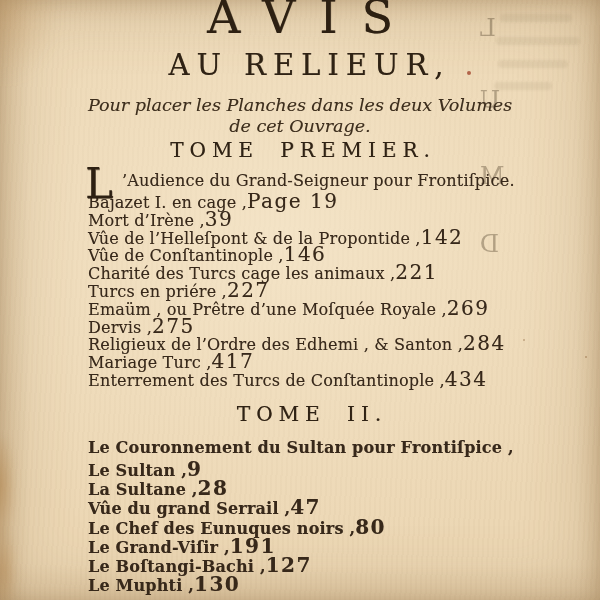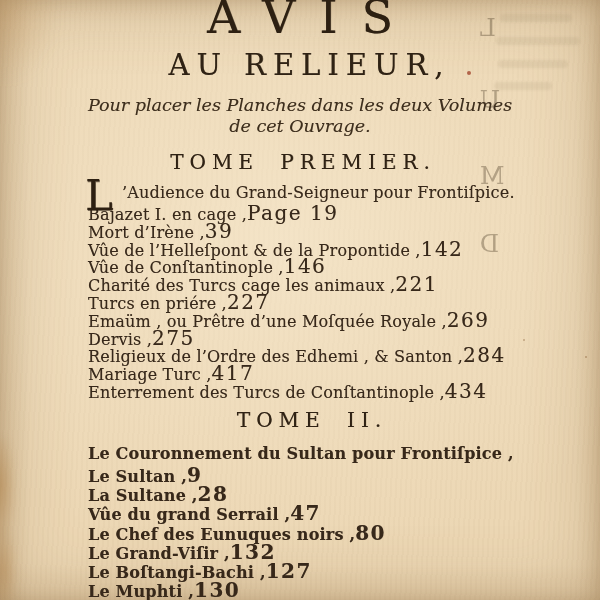--- a/index.html
+++ b/index.html
@@ -61,22 +61,22 @@
     text-align: center;
     font-size: 20px;
     font-weight: normal;
     line-height: 26px;
     letter-spacing: 6px;
     word-spacing: 9px;
     padding-left: 6px;
     color: #2f2214;
     text-shadow: 0.35px 0.35px 0 rgba(47,34,20,.5);
   }
-  .vol1 .tome { margin-top: 12px; margin-bottom: 8px; }
-  .vol2 .tome { margin-top: 10px; margin-bottom: 11px; padding-left: 24px; }
+  .vol1 .tome { margin-top: 0; margin-bottom: 8px; }
+  .vol2 .tome { margin-top: 16px; margin-bottom: 11px; padding-left: 24px; }
 
   .toc {
     position: relative;
     margin-left: 88px;
     width: 406px;
   }
   .row {
     display: flex;
     justify-content: flex-start;
     align-items: baseline;
@@ -247,21 +247,21 @@
           <div class="row">
             <span class="label">Vûe du grand Serrail ,</span>
             <span class="pagenum">47</span>
           </div>
           <div class="row">
             <span class="label">Le Chef des Eunuques noirs ,</span>
             <span class="pagenum">80</span>
           </div>
           <div class="row">
             <span class="label">Le Grand-Viſir ,</span>
-            <span class="pagenum">132</span>
+            <span class="pagenum">191</span>
           </div>
           <div class="row">
             <span class="label">Le Boſtangi-Bachi ,</span>
             <span class="pagenum">127</span>
           </div>
           <div class="row">
             <span class="label">Le Muphti ,</span>
             <span class="pagenum">130</span>
           </div>
         </div>

